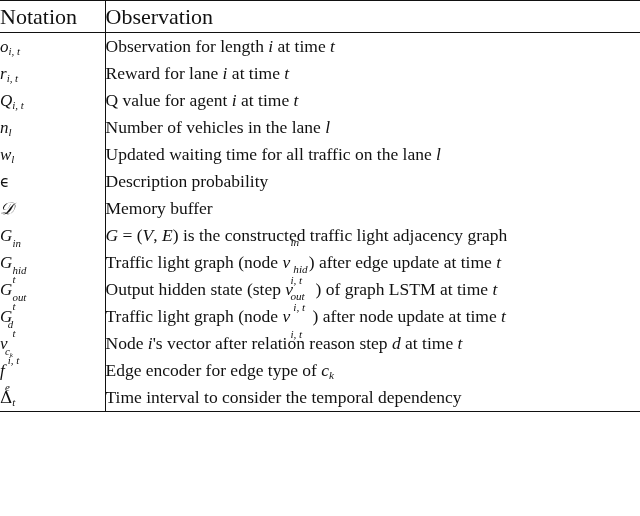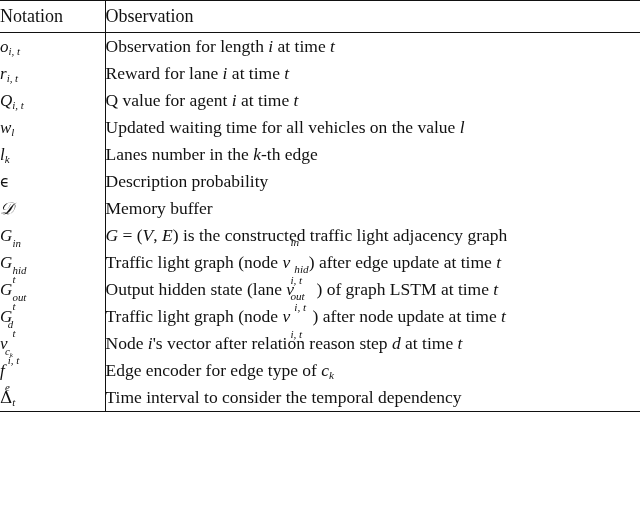--- a/index.html
+++ b/index.html
@@ -48,21 +48,21 @@
     padding-left: 13px;
     padding-right: 6px;
     height: 27px;
     font-size: 17.5px;
     white-space: nowrap;
   }
 
   thead .cell-notation,
   thead .cell-desc {
     height: 31px;
-    font-size: 18px;
+    font-size: 22px;
     font-weight: normal;
   }
 
   
   .mi {            
     font-style: italic;
     font-family: "Liberation Serif", "DejaVu Serif", serif;
   }
   .mu {            
     font-style: normal;
@@ -155,38 +155,38 @@
     <tr>
       <td class="cell-notation">
         <span class="mi">Q</span><span class="sub">i, t</span>
       </td>
       <td class="cell-desc">
         <span>Q value for agent </span><span class="mi">i</span><span> at time </span><span class="mi">t</span>
       </td>
     </tr>
 
 
+    <tr>
+      <td class="cell-notation">
+        <span class="mi">n</span><span class="sub">l</span>
+      </td>
+      <td class="cell-desc">
+        <span>Number of vehicles in the lane </span><span class="mi">l</span>
+      </td>
+    </tr>
 
     <tr>
       <td class="cell-notation">
         <span class="mi">w</span><span class="sub">l</span>
       </td>
       <td class="cell-desc">
-        <span>Updated waiting time for all vehicles on the value </span><span class="mi">l</span>
-      </td>
-    </tr>
-
-    <tr>
-      <td class="cell-notation">
-        <span class="mi">l</span><span class="sub">k</span>
-      </td>
-      <td class="cell-desc">
-        <span>Lanes number in the </span><span class="mi">k</span><span>-th edge</span>
-      </td>
-    </tr>
+        <span>Updated waiting time for all traffic on the lane </span><span class="mi">l</span>
+      </td>
+    </tr>
+
 
 
     <tr>
       <td class="cell-notation">
         <span class="eps">ϵ</span>
       </td>
       <td class="cell-desc">
         <span>Description probability</span>
       </td>
     </tr>
@@ -216,21 +216,21 @@
       <td class="cell-desc">
         <span>Traffic light graph (node </span><span class="mi">v</span><span class="stack"><span class="base">i, t</span><span class="sup">in</span><span class="sub">i, t</span></span><span>) after edge update at time </span><span class="mi">t</span>
       </td>
     </tr>
 
     <tr>
       <td class="cell-notation">
         <span class="mi">G</span><span class="stack"><span class="base">hid</span><span class="sup">hid</span><span class="sub">t</span></span>
       </td>
       <td class="cell-desc">
-        <span>Output hidden state (lane </span><span class="mi">v</span><span class="stack"><span class="base">hid</span><span class="sup">hid</span><span class="sub">i, t</span></span><span>) of graph LSTM at time </span><span class="mi">t</span>
+        <span>Output hidden state (step </span><span class="mi">v</span><span class="stack"><span class="base">hid</span><span class="sup">hid</span><span class="sub">i, t</span></span><span>) of graph LSTM at time </span><span class="mi">t</span>
       </td>
     </tr>
 
     <tr>
       <td class="cell-notation">
         <span class="mi">G</span><span class="stack"><span class="base">out</span><span class="sup">out</span><span class="sub">t</span></span>
       </td>
       <td class="cell-desc">
         <span>Traffic light graph (node </span><span class="mi">v</span><span class="stack"><span class="base">out</span><span class="sup">out</span><span class="sub">i, t</span></span><span>) after node update at time </span><span class="mi">t</span>
       </td>

